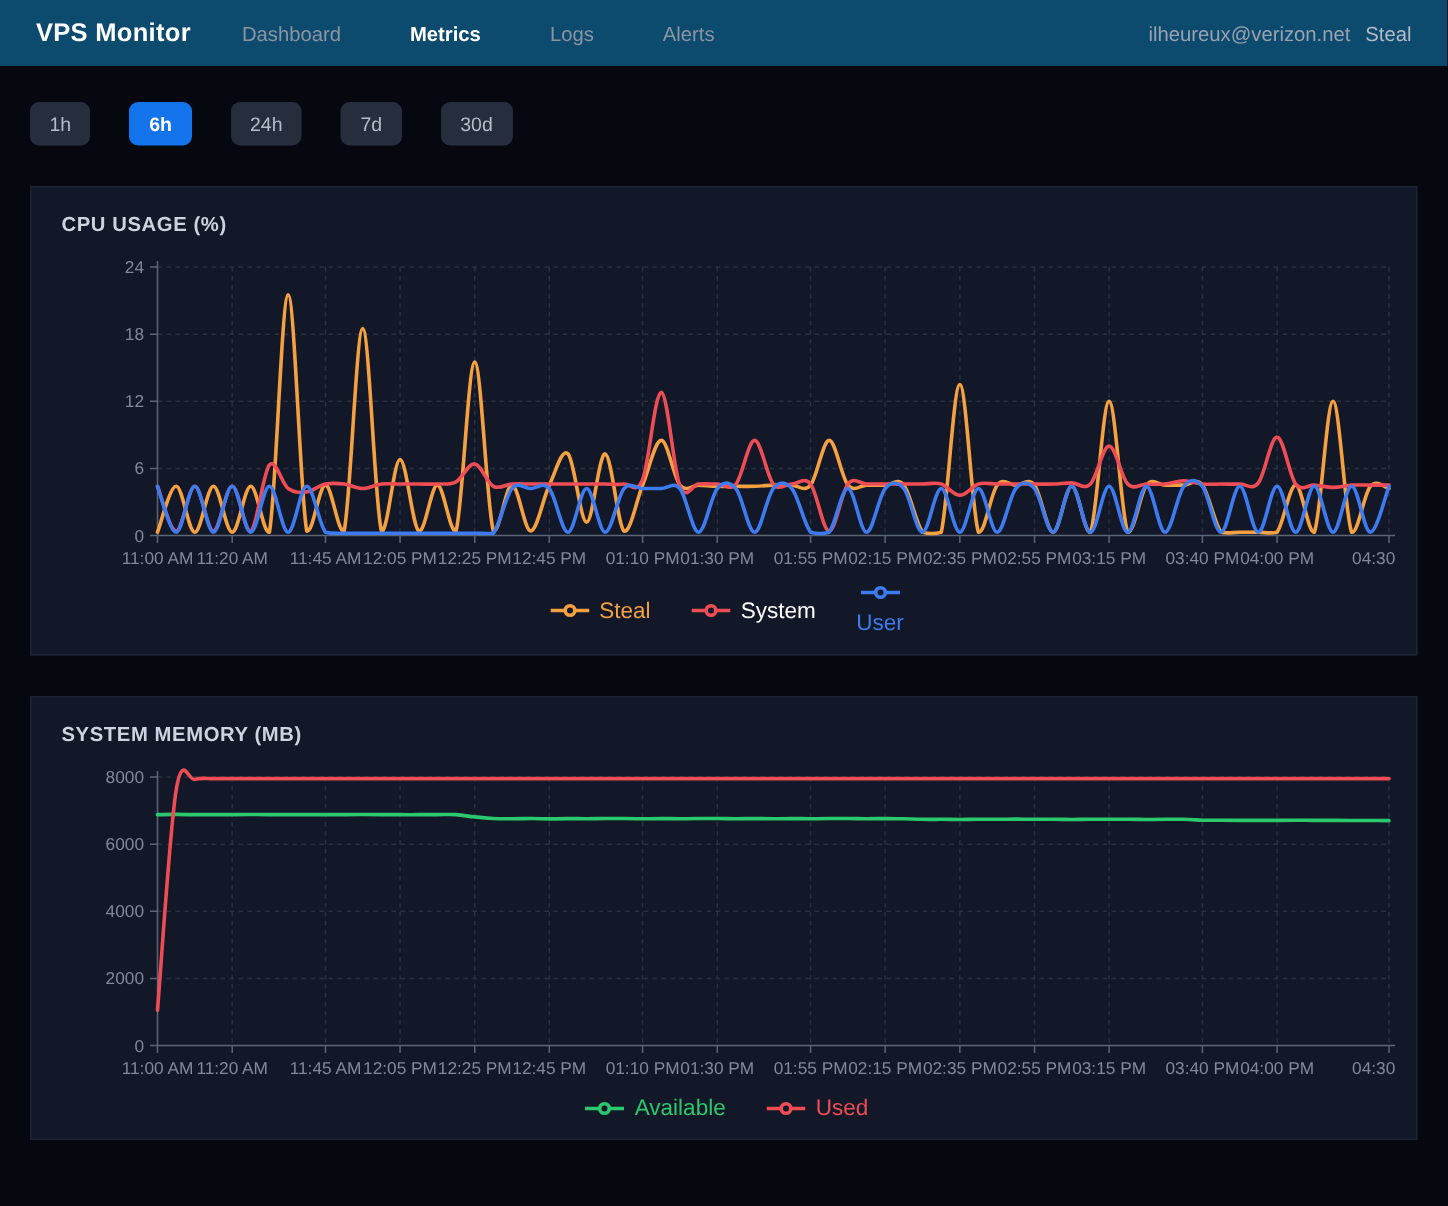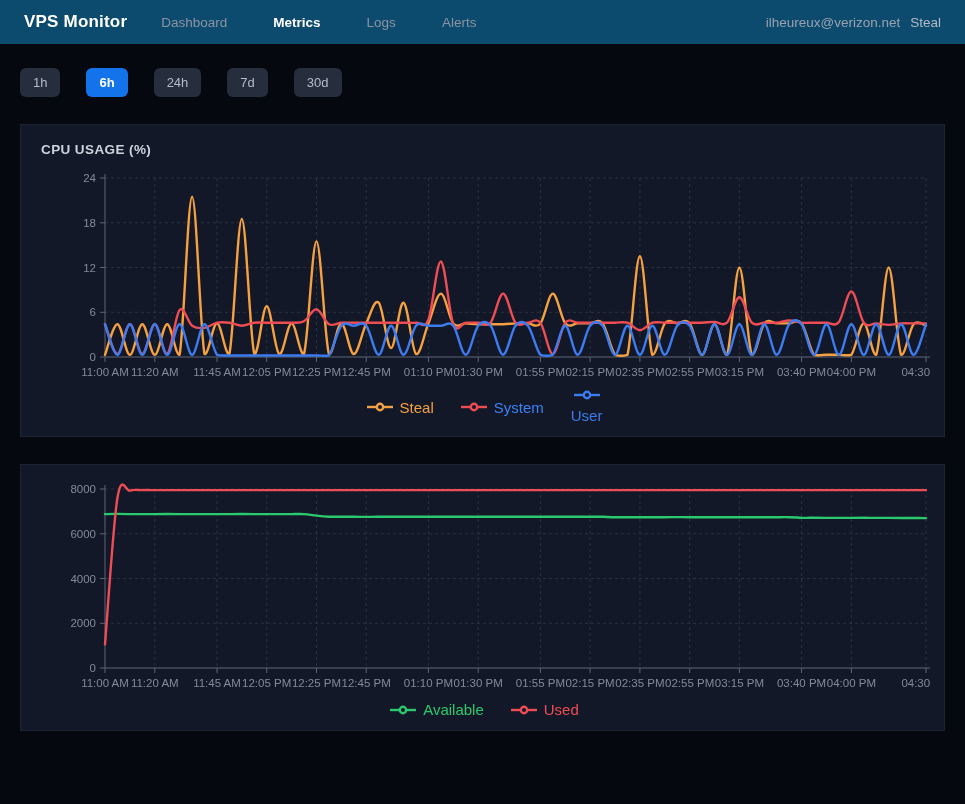--- a/index.html
+++ b/index.html
@@ -127,38 +127,39 @@
       </svg>
     </div>
   <div class="legend">
       <span class="legend-item" style="color: rgb(245, 161, 66);">
         <svg width="26" height="10">
           <line x1="0" y1="5" x2="26" y2="5" stroke="#f5a142" stroke-width="2.4"></line>
           <circle cx="13" cy="5" r="3.2" fill="#121827" stroke="#f5a142" stroke-width="2.4"></circle>
         </svg>
         <span>Steal</span>
       </span>
-      <span class="legend-item" style="color: #3b82f6;">
+      <span class="legend-item" style="color: #ffffff;">
         <svg width="26" height="10">
           <line x1="0" y1="5" x2="26" y2="5" stroke="#ef4d55" stroke-width="2.4"></line>
           <circle cx="13" cy="5" r="3.2" fill="#121827" stroke="#ef4d55" stroke-width="2.4"></circle>
         </svg>
         <span>System</span>
       </span>
       <span class="legend-item" style="color: rgb(61, 123, 240); flex-direction: column;">
         <svg width="26" height="10">
           <line x1="0" y1="5" x2="26" y2="5" stroke="#3d7bf0" stroke-width="2.4"></line>
           <circle cx="13" cy="5" r="3.2" fill="#121827" stroke="#3d7bf0" stroke-width="2.4"></circle>
         </svg>
         <span>User</span>
       </span>
     </div>
 </section>
 
 <section class="card">
+  <h2 class="card-title">SYSTEM MEMORY (MB)</h2>
   <div class="chart">
       <svg viewBox="0 0 893 212" width="893" height="212">
         <line class="ax" x1="61" y1="186.0" x2="66" y2="186.0"></line>
         <text class="tk" x="57" y="190" text-anchor="end">0</text>
         <line class="grid" x1="66" y1="141.3" x2="887" y2="141.3"></line>
         <line class="ax" x1="61" y1="141.3" x2="66" y2="141.3"></line>
         <text class="tk" x="57" y="145.3" text-anchor="end">2000</text>
         <line class="grid" x1="66" y1="96.5" x2="887" y2="96.5"></line>
         <line class="ax" x1="61" y1="96.5" x2="66" y2="96.5"></line>
         <text class="tk" x="57" y="100.5" text-anchor="end">4000</text>

